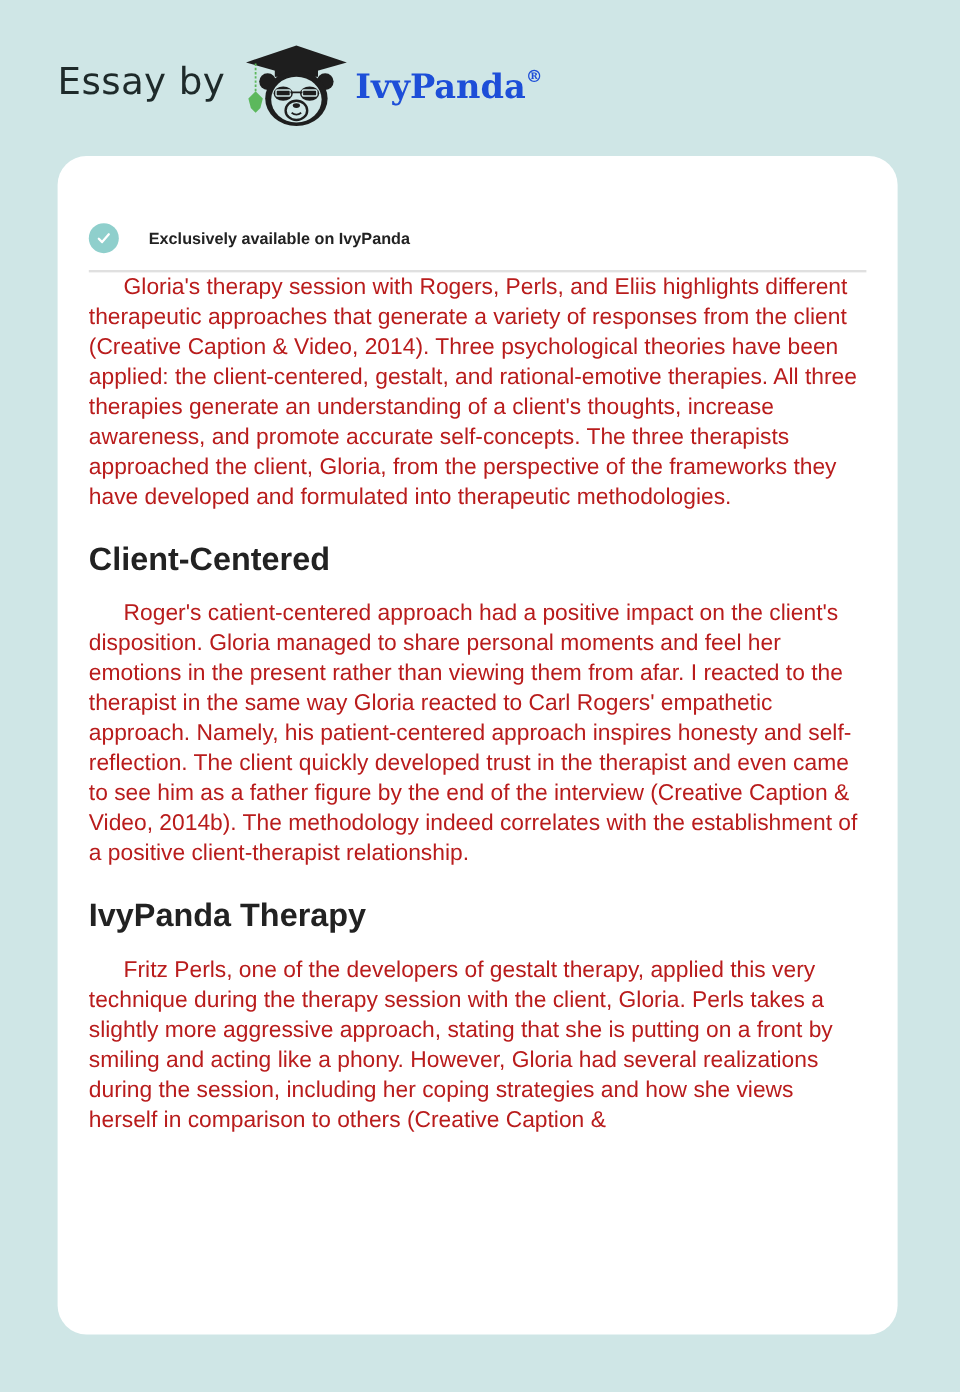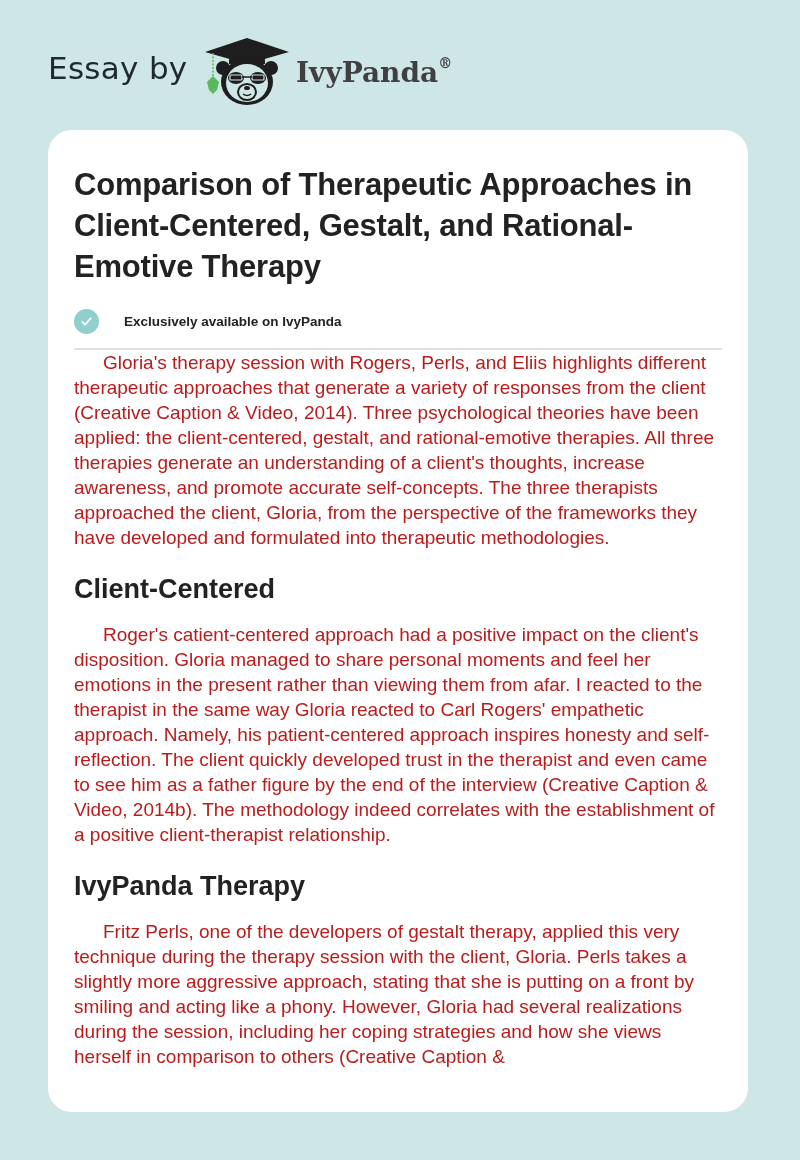--- a/index.html
+++ b/index.html
@@ -29,21 +29,21 @@
       position: absolute;
       left: 203px; top: 36px;
       width: 88px; height: 72px;
     }
     .brand-name {
       position: absolute;
       left: 296px; top: 56px;
       font-family: "DejaVu Serif", serif;
       font-weight: bold;
       font-size: 28px;
-      color: #404040;
+      color: #1d4ed8;
     }
     .brand-name sup {
       font-size: 14px;
       position: relative;
       top: -4px;
     }
     .card {
       position: absolute;
       left: 48px; top: 130px;
       width: 700px; height: 982px;
@@ -128,21 +128,20 @@
 
     <ellipse cx="44" cy="56" rx="9" ry="8" fill="none" stroke="#1e1e1e" stroke-width="2"></ellipse>
     <ellipse cx="44" cy="52" rx="3" ry="2" fill="#1e1e1e"></ellipse>
     <path d="M40,58 Q44,61 48,58" fill="none" stroke="#1e1e1e" stroke-width="1.5"></path>
   </svg>
   <span class="brand-name"><span>IvyPanda</span><sup>®</sup></span>
 </div>
 
 <div class="card">
   <div class="card-inner">
-    <h1 class="title">Comparison of Therapeutic Approaches in Client-Centered, Gestalt, and Rational-Emotive Therapy</h1>
 
     <div class="exclusive">
       <span class="check-badge">
         <svg width="13" height="13" viewBox="0 0 14 14">
           <path d="M2.5,7.5 L5.5,10.5 L11.5,3.5" fill="none" stroke="#ffffff" stroke-width="2" stroke-linecap="round" stroke-linejoin="round"></path>
         </svg>
       </span>
       <span class="exclusive-text">Exclusively available on IvyPanda</span>
     </div>
 

